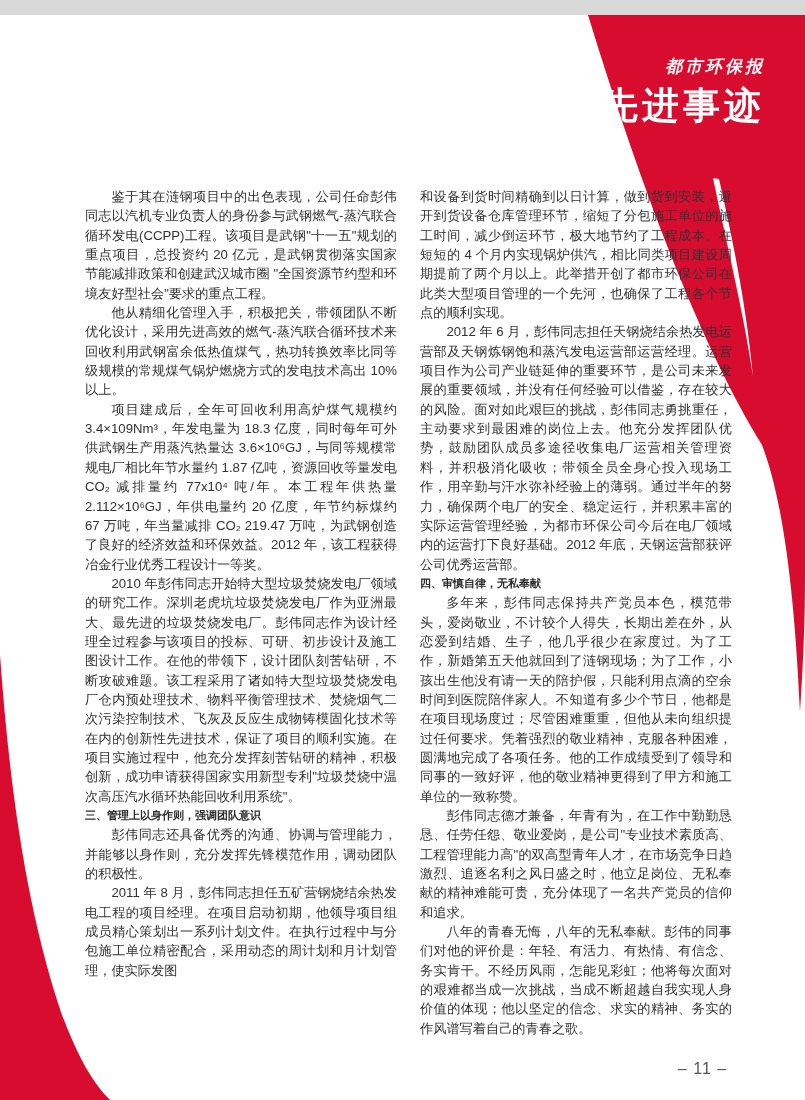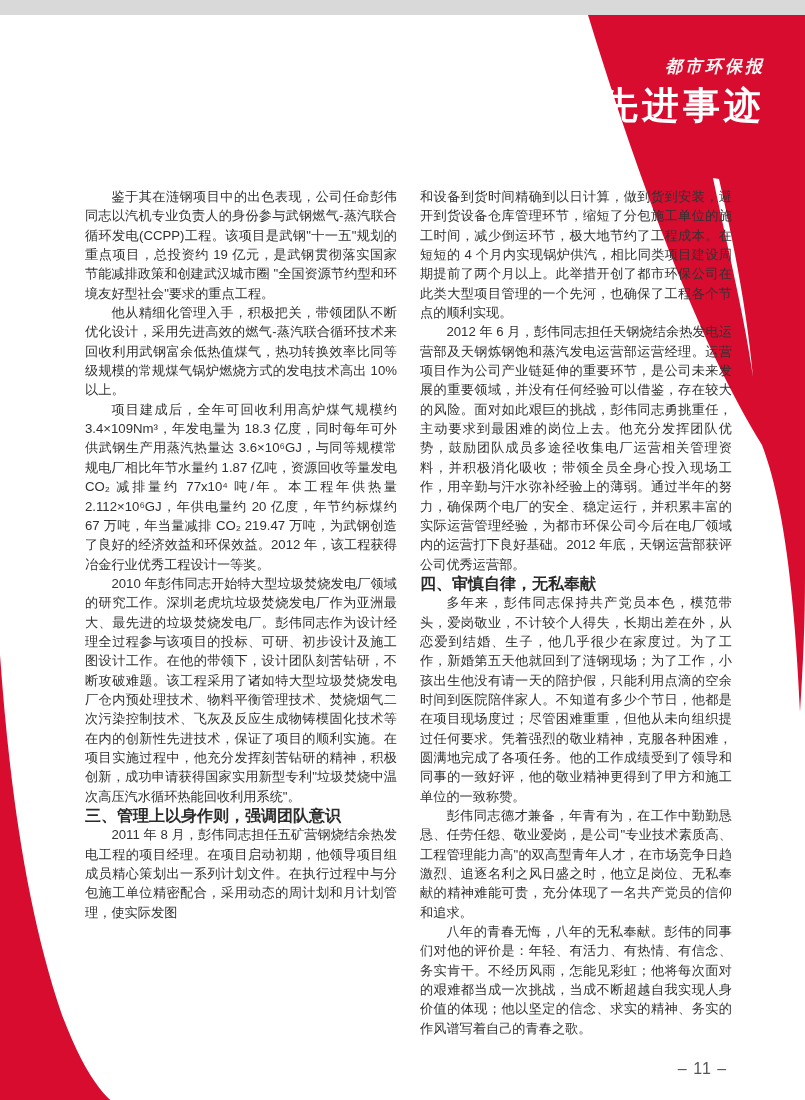--- a/index.html
+++ b/index.html
@@ -21,21 +21,21 @@
   .col{
     position:absolute;top:172px;width:312px;z-index:1;
     font-size:13.2px;line-height:19.35px;color:#323232;
     text-align:justify;
   }
   .col-left{left:85px}
   .col-right{left:420px}
   .col p{margin:0;text-indent:2em}
   .col p.no-indent{text-indent:0}
   .col h2{
-    font-size:16px;font-weight:bold;line-height:19.35px;
+    font-size:11px;font-weight:bold;line-height:19.35px;
     margin:0;text-indent:0;color:#2b2b2b;
   }
   .page-number{
     position:absolute;left:655px;top:1045px;width:95px;z-index:2;
     text-align:center;font-size:16px;color:#555;letter-spacing:1px;
   }
 </style>
 </head>
 <body>
 
@@ -48,25 +48,26 @@
     <path d="M0,640 C10,780 28,900 62,1000 C88,1068 110,1092 136,1100 L0,1100 Z" fill="#d80c2f"></path>
   </svg>
 
   <header class="masthead">
     <div class="brand">都市环保报</div>
     <h1 class="section-title">先进事迹</h1>
   </header>
 
   <main>
     <section class="col col-left">
-      <p>鉴于其在涟钢项目中的出色表现，公司任命彭伟同志以汽机专业负责人的身份参与武钢燃气-蒸汽联合循环发电(CCPP)工程。该项目是武钢"十一五"规划的重点项目，总投资约 19 亿元，是武钢贯彻落实国家节能减排政策和创建武汉城市圈 "全国资源节约型和环境友好型社会"要求的重点工程。</p>
+      <p>鉴于其在涟钢项目中的出色表现，公司任命彭伟同志以汽机专业负责人的身份参与武钢燃气-蒸汽联合循环发电(CCPP)工程。该项目是武钢"十一五"规划的重点项目，总投资约 20 亿元，是武钢贯彻落实国家节能减排政策和创建武汉城市圈 "全国资源节约型和环境友好型社会"要求的重点工程。</p>
       <p>他从精细化管理入手，积极把关，带领团队不断优化设计，采用先进高效的燃气-蒸汽联合循环技术来回收利用武钢富余低热值煤气，热功转换效率比同等级规模的常规煤气锅炉燃烧方式的发电技术高出 10% 以上。</p>
       <p>项目建成后，全年可回收利用高炉煤气规模约 3.4×109Nm³，年发电量为 18.3 亿度，同时每年可外供武钢生产用蒸汽热量达 3.6×10⁶GJ，与同等规模常规电厂相比年节水量约 1.87 亿吨，资源回收等量发电 CO₂ 减排量约 77x10⁴ 吨/年。本工程年供热量 2.112×10⁶GJ，年供电量约 20 亿度，年节约标煤约 67 万吨，年当量减排 CO₂ 219.47 万吨，为武钢创造了良好的经济效益和环保效益。2012 年，该工程获得冶金行业优秀工程设计一等奖。</p>
       <p>2010 年彭伟同志开始特大型垃圾焚烧发电厂领域的研究工作。深圳老虎坑垃圾焚烧发电厂作为亚洲最大、最先进的垃圾焚烧发电厂。彭伟同志作为设计经理全过程参与该项目的投标、可研、初步设计及施工图设计工作。在他的带领下，设计团队刻苦钻研，不断攻破难题。该工程采用了诸如特大型垃圾焚烧发电厂仓内预处理技术、物料平衡管理技术、焚烧烟气二次污染控制技术、飞灰及反应生成物铸模固化技术等在内的创新性先进技术，保证了项目的顺利实施。在项目实施过程中，他充分发挥刻苦钻研的精神，积极创新，成功申请获得国家实用新型专利"垃圾焚烧中温次高压汽水循环热能回收利用系统"。</p>
       <h2>三、管理上以身作则，强调团队意识</h2>
+      <p>彭伟同志还具备优秀的沟通、协调与管理能力，并能够以身作则，充分发挥先锋模范作用，调动团队的积极性。</p>
       <p>2011 年 8 月，彭伟同志担任五矿营钢烧结余热发电工程的项目经理。在项目启动初期，他领导项目组成员精心策划出一系列计划文件。在执行过程中与分包施工单位精密配合，采用动态的周计划和月计划管理，使实际发图</p>
     </section>
 
     <section class="col col-right">
       <p class="no-indent">和设备到货时间精确到以日计算，做到货到安装，避开到货设备仓库管理环节，缩短了分包施工单位的施工时间，减少倒运环节，极大地节约了工程成本。在短短的 4 个月内实现锅炉供汽，相比同类项目建设周期提前了两个月以上。此举措开创了都市环保公司在此类大型项目管理的一个先河，也确保了工程各个节点的顺利实现。</p>
       <p>2012 年 6 月，彭伟同志担任天钢烧结余热发电运营部及天钢炼钢饱和蒸汽发电运营部运营经理。运营项目作为公司产业链延伸的重要环节，是公司未来发展的重要领域，并没有任何经验可以借鉴，存在较大的风险。面对如此艰巨的挑战，彭伟同志勇挑重任，主动要求到最困难的岗位上去。他充分发挥团队优势，鼓励团队成员多途径收集电厂运营相关管理资料，并积极消化吸收；带领全员全身心投入现场工作，用辛勤与汗水弥补经验上的薄弱。通过半年的努力，确保两个电厂的安全、稳定运行，并积累丰富的实际运营管理经验，为都市环保公司今后在电厂领域内的运营打下良好基础。2012 年底，天钢运营部获评公司优秀运营部。</p>
       <h2>四、审慎自律，无私奉献</h2>
       <p>多年来，彭伟同志保持共产党员本色，模范带头，爱岗敬业，不计较个人得失，长期出差在外，从恋爱到结婚、生子，他几乎很少在家度过。为了工作，新婚第五天他就回到了涟钢现场；为了工作，小孩出生他没有请一天的陪护假，只能利用点滴的空余时间到医院陪伴家人。不知道有多少个节日，他都是在项目现场度过；尽管困难重重，但他从未向组织提过任何要求。凭着强烈的敬业精神，克服各种困难，圆满地完成了各项任务。他的工作成绩受到了领导和同事的一致好评，他的敬业精神更得到了甲方和施工单位的一致称赞。</p>
       <p>彭伟同志德才兼备，年青有为，在工作中勤勤恳恳、任劳任怨、敬业爱岗，是公司"专业技术素质高、工程管理能力高"的双高型青年人才，在市场竞争日趋激烈、追逐名利之风日盛之时，他立足岗位、无私奉献的精神难能可贵，充分体现了一名共产党员的信仰和追求。</p>
       <p>八年的青春无悔，八年的无私奉献。彭伟的同事们对他的评价是：年轻、有活力、有热情、有信念、务实肯干。不经历风雨，怎能见彩虹；他将每次面对的艰难都当成一次挑战，当成不断超越自我实现人身价值的体现；他以坚定的信念、求实的精神、务实的作风谱写着自己的青春之歌。</p>

